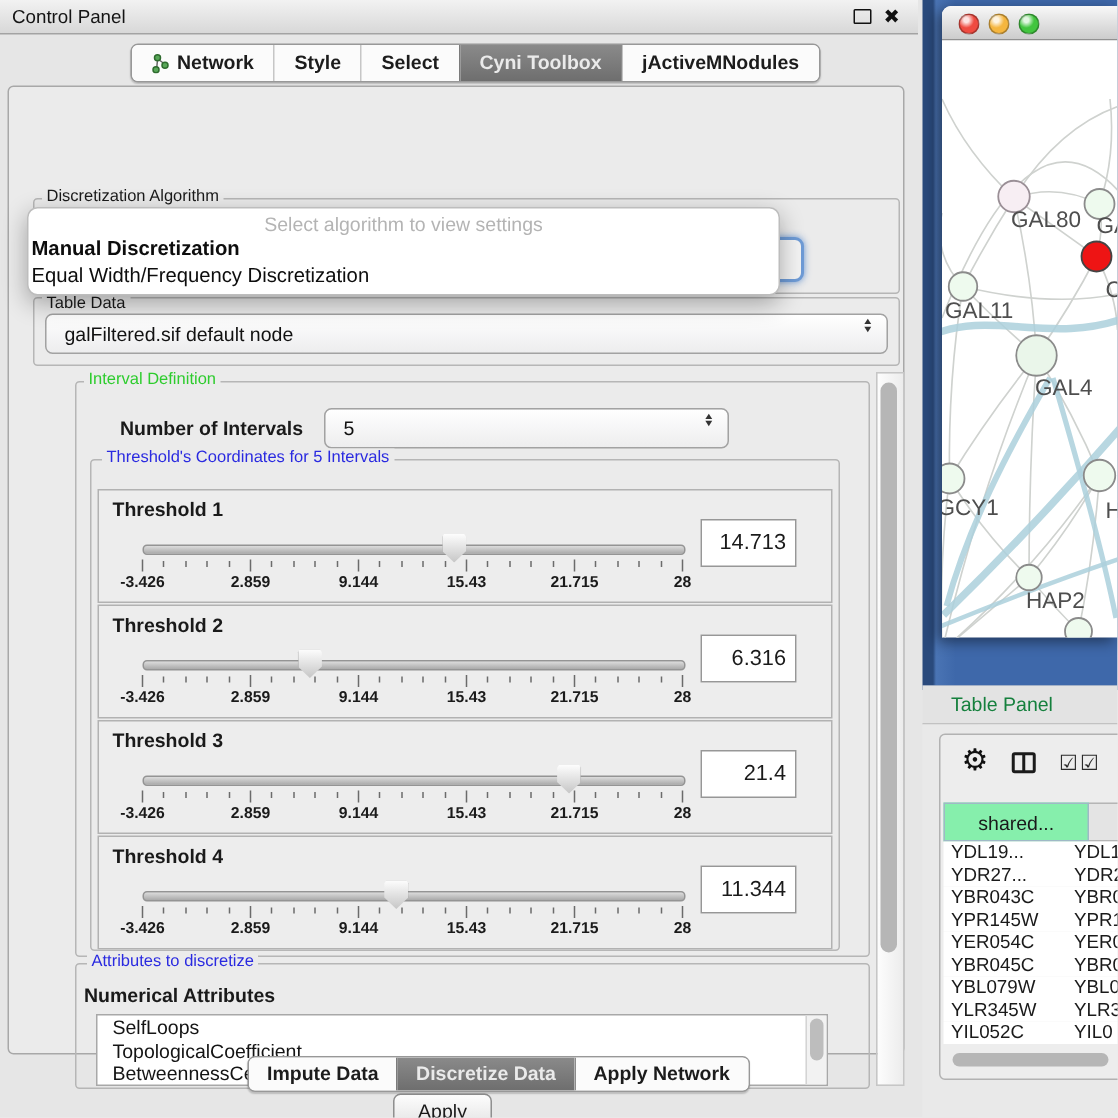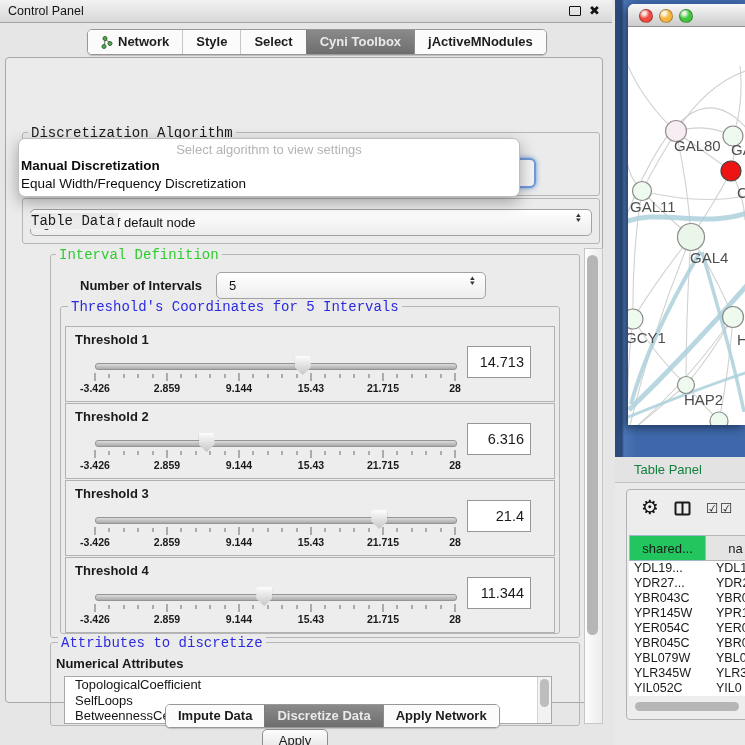--- a/index.html
+++ b/index.html
@@ -25,21 +25,21 @@
   .seg.sel{background:linear-gradient(#8a8a8a,#6e6e6e);color:#eaeaea;border-left-color:#7b7b7b;}
   .seg.sel+.seg{border-left-color:#8b8b8b;}
   #topTabs{left:87px;top:29px;}
   #bottomTabs{left:143px;top:704px;height:22px;margin-left:22px;}
   #bottomTabs .seg{line-height:22px;padding:0 12px;}
 
   #outerPanel{left:5px;top:57px;width:596px;height:644px;background:#ebebeb;
               border:1px solid #a8a8a8;border-radius:4px;}
 
   .group{position:absolute;border:1px solid #b6b6b6;border-radius:3px;}
-  .gtitle{position:absolute;font-size:14px;background:#ebebeb;padding:0 3px;z-index:2;font-family:Liberation Mono, monospace;}
+  .gtitle{position:absolute;font-size:11px;background:#ebebeb;padding:0 3px;z-index:2;}
   .green{color:#2ecc2e;} .blue{color:#2a2ae0;}
 
   
   #algCombo{left:330px;top:100px;width:196px;height:26px;border:2px solid #6e9bd6;border-radius:6px;
             background:#f3f3f3;box-shadow:0 0 5px rgba(90,140,210,.9);z-index:3;}
 
   
   #popup{left:12px;top:80px;width:500px;height:57px;background:#fff;border:1px solid #bdbdbd;
          border-radius:7px;box-shadow:0 5px 16px rgba(0,0,0,.32);z-index:20;overflow:hidden;}
   #popupHint{margin-top:3px;text-align:center;font-size:13px;color:#b4b4b4;}
@@ -106,21 +106,21 @@
   #tpHeader{left:615px;top:457px;width:130px;height:25px;background:#e3e3e3;border-bottom:1px solid #c2c2c2;}
   #tpTitle{left:19px;top:0;line-height:25px;font-size:13px;color:#15803d;}
   #tpBody{left:615px;top:483px;width:130px;height:262px;background:#e9e9e9;}
   #tpBox{left:11px;top:6px;width:119px;height:229px;background:#ededed;border:1px solid #b2b2b2;
          border-radius:4px 0 0 4px;overflow:hidden;}
   #gearIcon{left:14px;top:6px;font-size:20px;color:#111;line-height:22px;}
   #colIcon{left:47px;top:11px;}
   .chk{position:absolute;top:11px;font-size:14px;color:#2a2a2a;line-height:14px;}
   #thead{position:absolute;left:2px;top:45px;height:26px;display:flex;font-size:13px;}
   .hc{box-sizing:border-box;border:1px solid #9fb9c6;display:flex;align-items:center;justify-content:center;}
-  .hc1{width:77px;background:#22c55e;}
+  .hc1{width:97px;background:#86efac;}
   .hc2{width:60px;background:#e4e4e4;border-left:none;border-color:#b5b5b5;}
   #tbody{position:absolute;left:2px;top:71px;width:137px;}
   .trow{display:flex;height:15px;font-size:12.5px;background:#fff;}
   .tc1{width:77px;padding-left:5px;box-sizing:border-box;white-space:nowrap;overflow:hidden;}
   .tc2{width:60px;padding-left:10px;box-sizing:border-box;white-space:nowrap;overflow:hidden;}
   #hTrack{position:absolute;left:2px;top:211px;width:115px;height:12px;}
   #hThumb{position:absolute;left:6px;top:1px;width:104px;height:9px;background:#b6b6b6;border-radius:5px;}
 </style>
 </head>
 <body>
@@ -166,21 +166,21 @@
 
       <div id="popup" class="abs">
         <div id="popupHint">Select algorithm to view settings</div>
         <div id="popupOpts">
             <div class="popOpt bold">Manual Discretization</div>
             <div class="popOpt">Equal Width/Frequency Discretization</div>
           </div>
       </div>
 
       <div class="group" style="left:16px;top:140px;width:576px;height:44px;"></div>
-      <div class="gtitle" style="left:22px;top:139px;margin-top:16px;">Table Data</div>
+      <div class="gtitle" style="left:22px;top:122px;margin-top:16px;">Table Data</div>
       <div id="tdCombo" class="abs combo">
         <span class="comboText">galFiltered.sif default node</span>
         <span class="stepper">
           <span>▲</span>
             <span>▼</span>
         </span>
       </div>
 
       <div class="group" style="left:44px;top:196px;width:528px;height:382px;"></div>
       <div class="gtitle green" style="left:50px;top:189px;">Interval Definition</div>
@@ -364,22 +364,22 @@
     <div class="valbox">11.344</div>
   </div>
         </div>
       <div class="gtitle blue" style="left:62px;top:241px;">Threshold's Coordinates for 5 Intervals</div>
 
       <div class="group" style="left:44px;top:584px;width:528px;height:82px;"></div>
       <div class="gtitle blue" style="left:52px;top:577px;">Attributes to discretize</div>
       <div id="numAttrLabel" class="abs">Numerical Attributes</div>
       <div id="attrList" class="abs">
         <div id="attrItems">
+            <div class="li">SelfLoops</div>
             <div class="li">TopologicalCoefficient</div>
-            <div class="li">SelfLoops</div>
             <div class="li">BetweennessCentrality</div>
           </div>
         <div id="attrSb">
             <div id="attrThumb"></div>
           </div>
       </div>
 
       <div id="vTrack" class="abs">
         <div id="vThumb"></div>
       </div>

